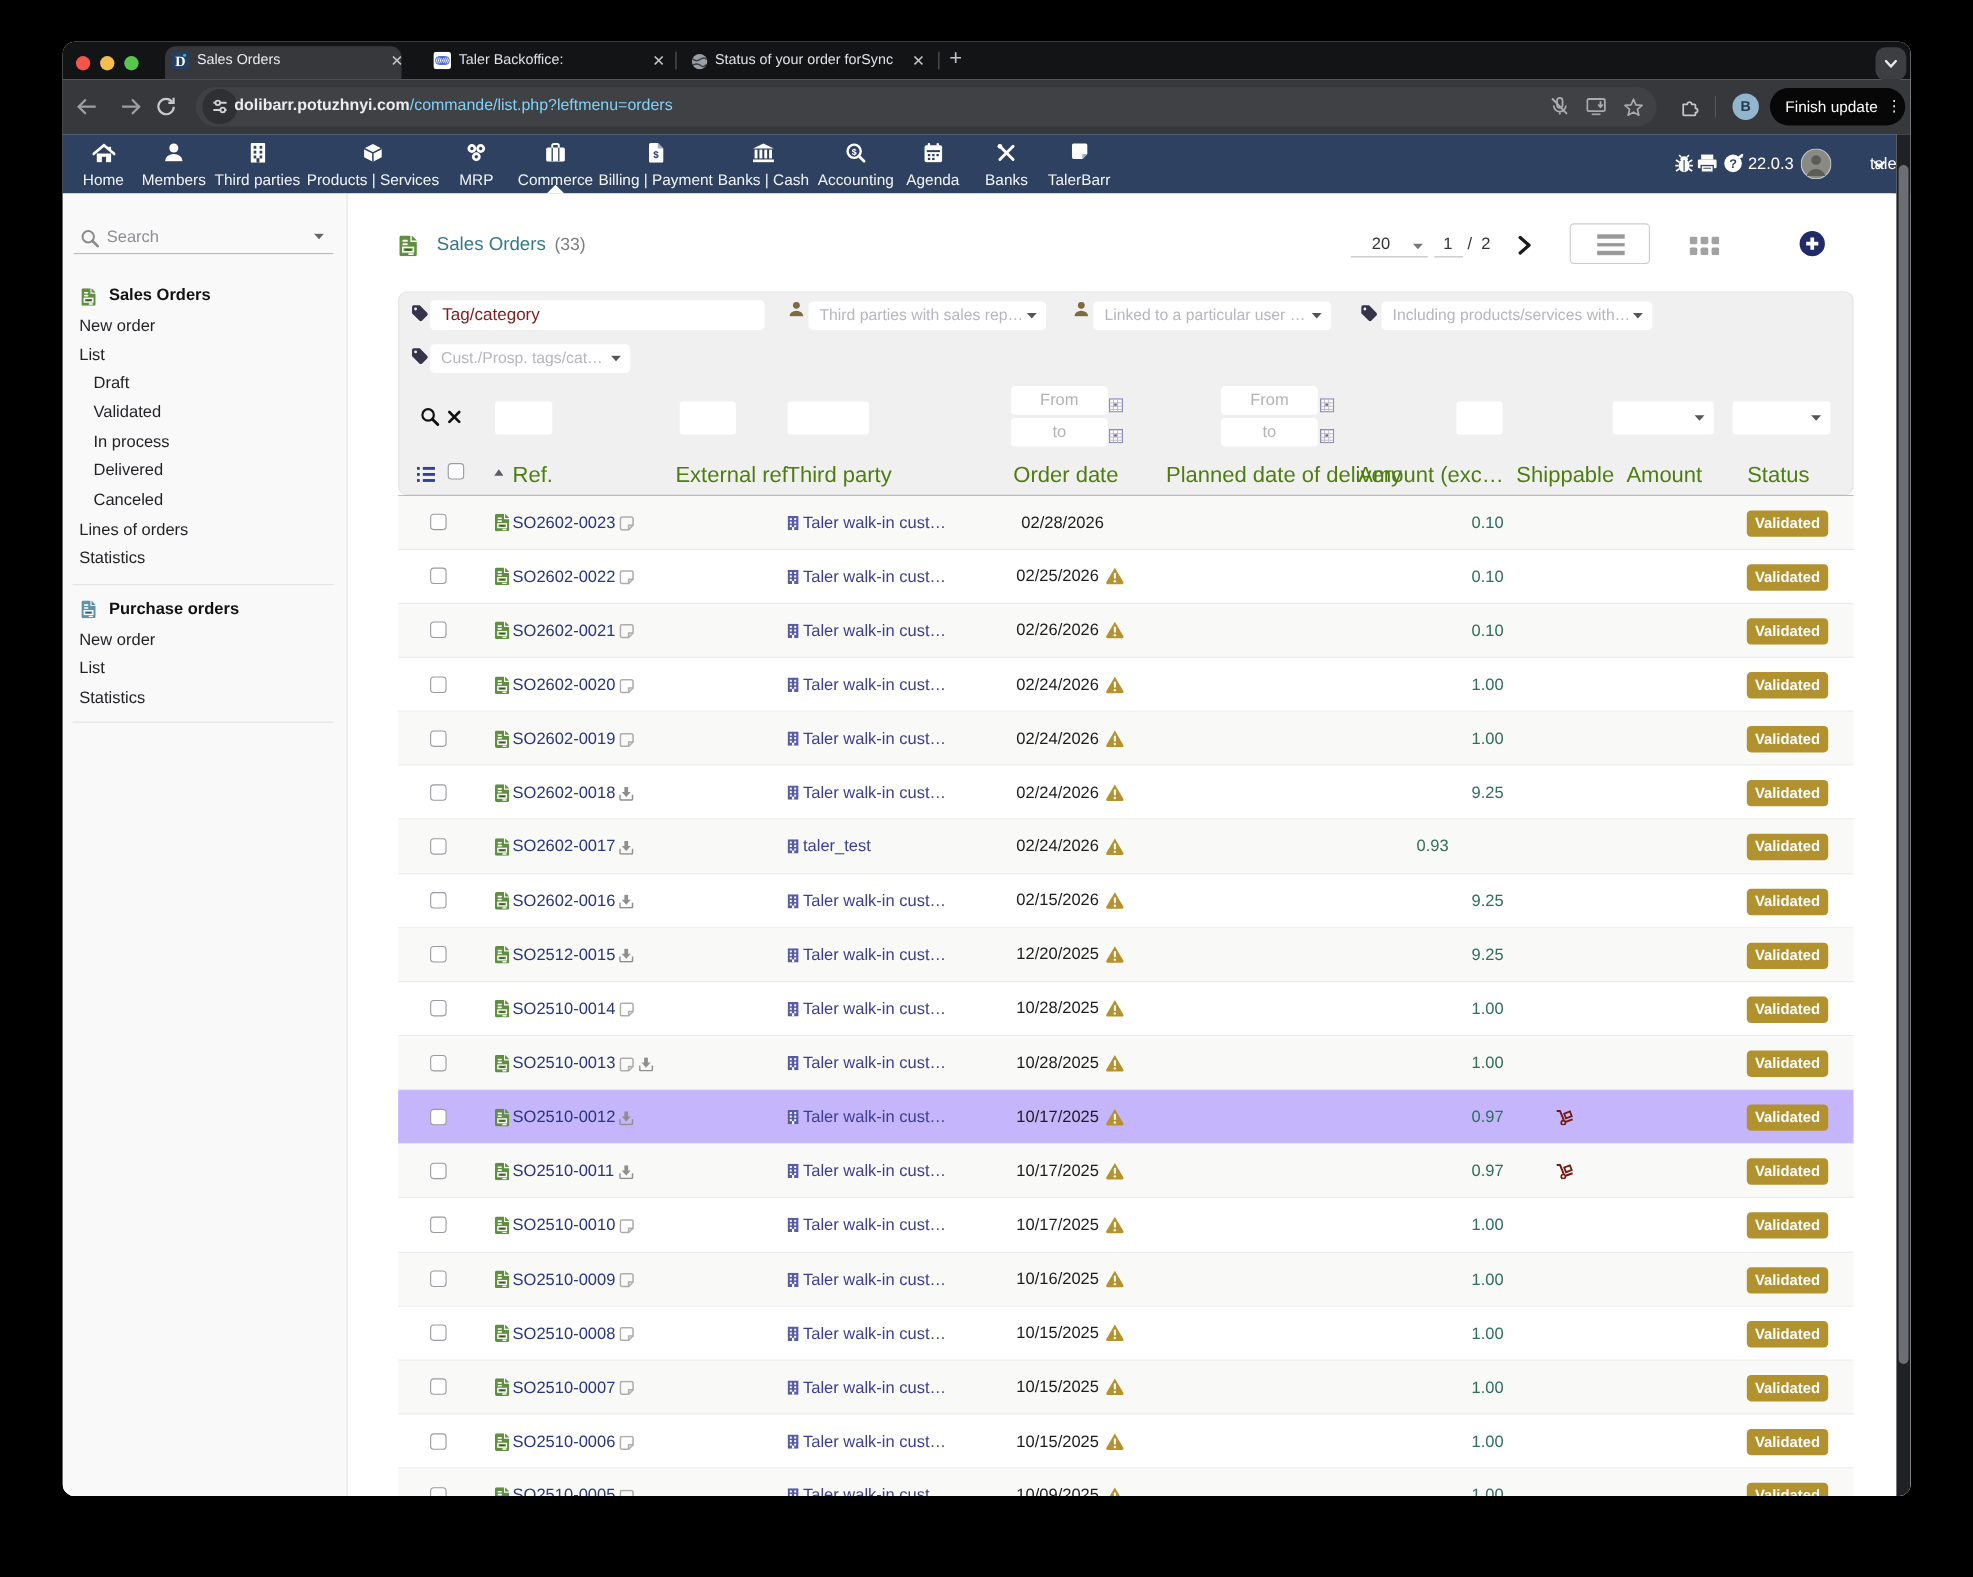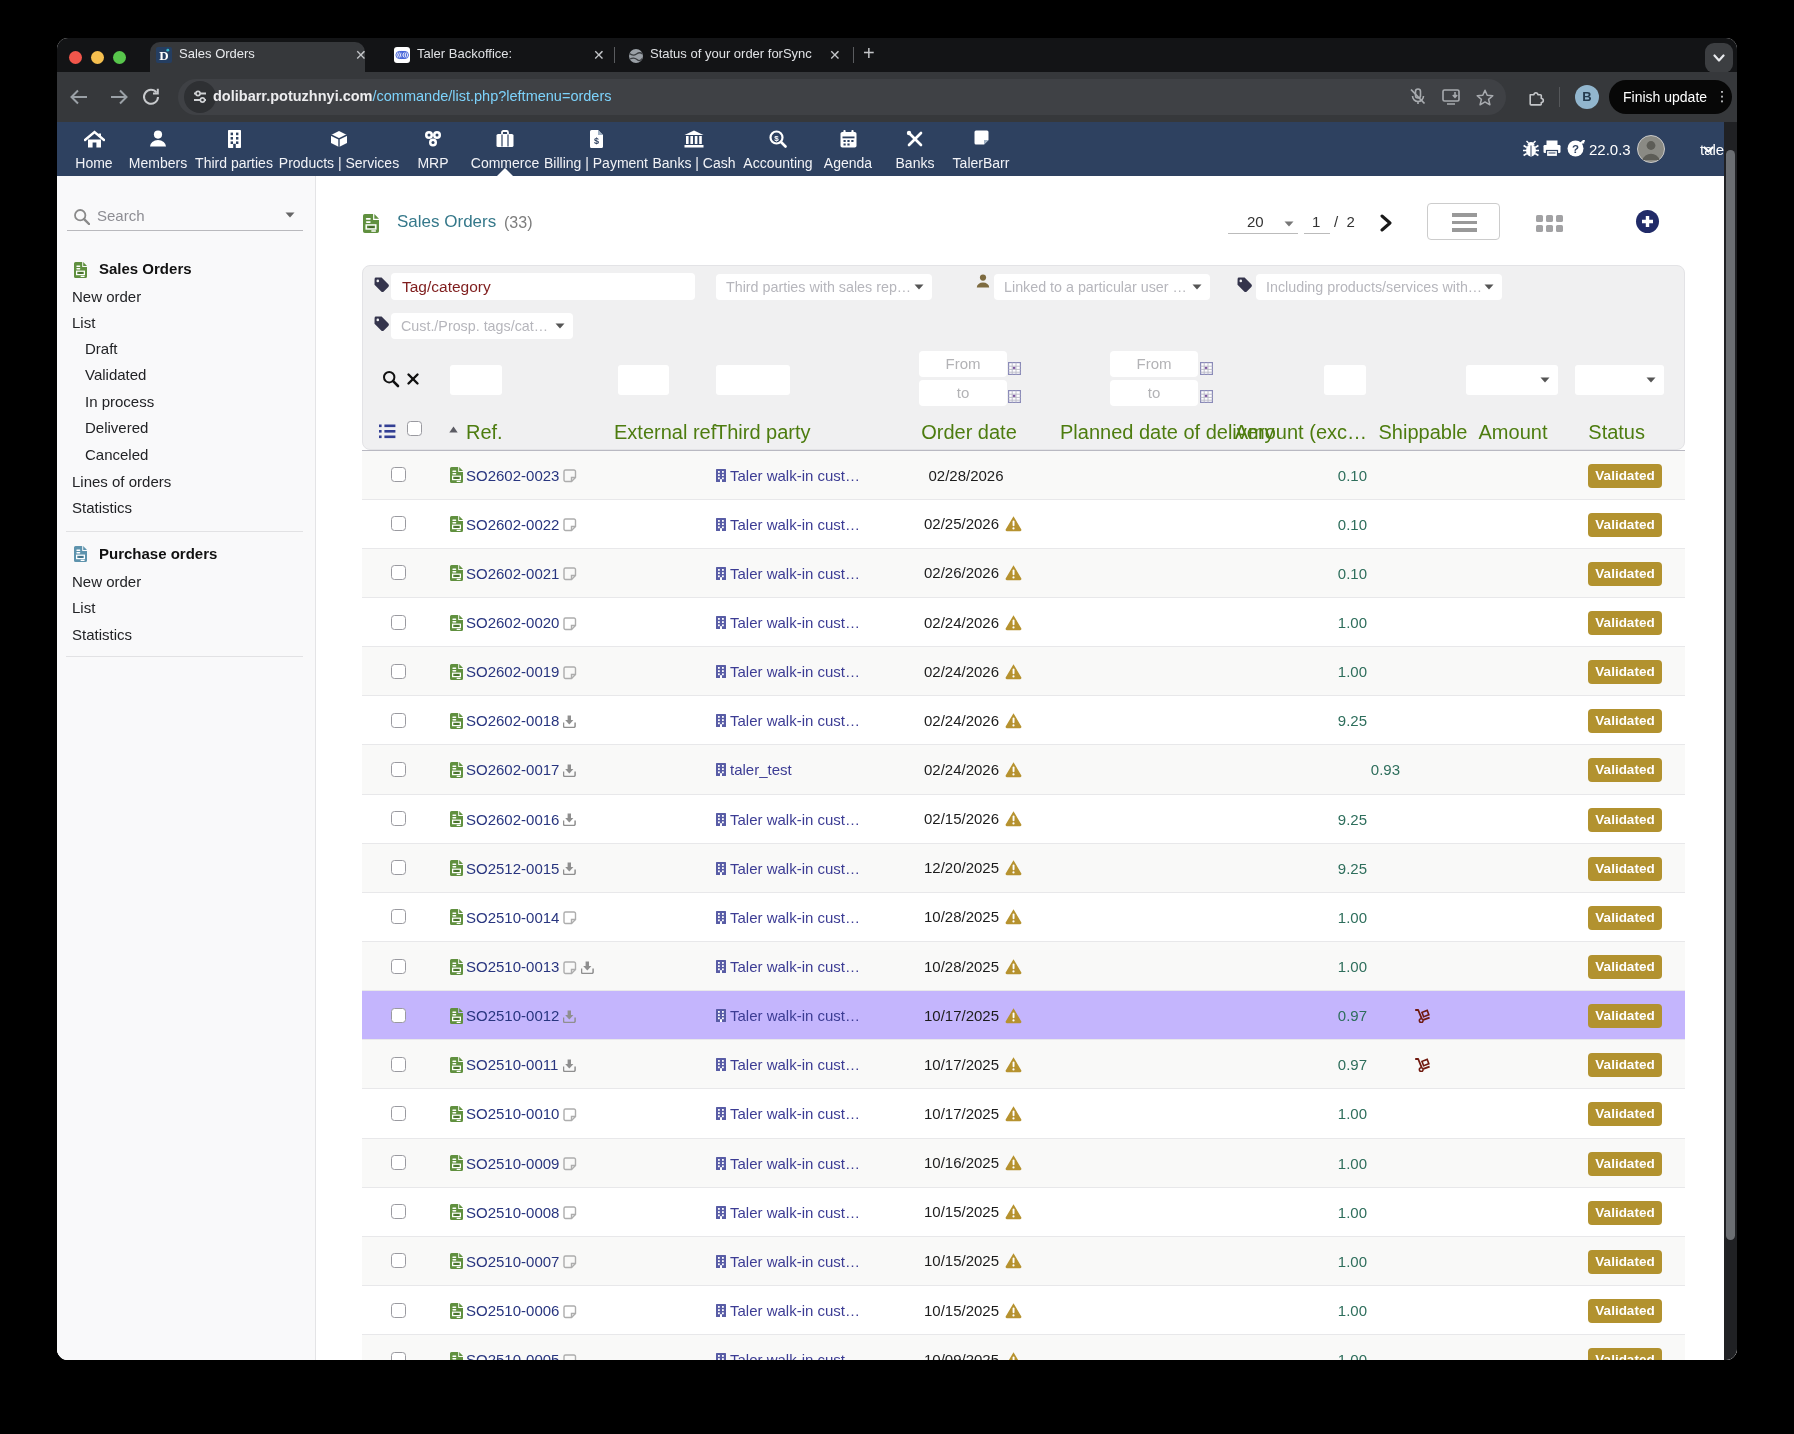--- a/index.html
+++ b/index.html
@@ -378,21 +378,21 @@
         </div>
 <div class="abs" style="left:74px;top:97px;width:304px;height:27px;background:#fff;border-radius:4px;">
           <span class="abs ph" style="left:11px;top:5px;font-size:15.5px;">Tag/category</span>
         </div>
 <div class="abs" style="left:400px;top:98px;">
           <svg width="14" height="14" viewBox="0 0 14 14" style="">
             <circle cx="7" cy="3.6" r="3.1" fill="#7d6b40"></circle>
             <path d="M0.8 13.5 a6.2 5 0 0 1 12.4 0 Z" fill="#7d6b40"></path>
           </svg>
         </div>
-<div class="sel" style="left:399px;top:98px;width:216px;height:26px;">
+<div class="sel" style="left:418px;top:98px;width:216px;height:26px;">
           <span class="abs" style="left:10px;top:5px;white-space:nowrap;">Third parties with sales rep…</span>
           <span class="abs" style="right:8px;top:10px;">
             <svg width="10" height="6" viewBox="0 0 10 6" style="">
               <path d="M0.5 0.5 L5 5.5 L9.5 0.5 Z" fill="#555"></path>
             </svg>
           </span>
         </div>
 <div class="abs" style="left:659px;top:98px;">
           <svg width="14" height="14" viewBox="0 0 14 14" style="">
             <circle cx="7" cy="3.6" r="3.1" fill="#7d6b40"></circle>
@@ -846,21 +846,21 @@
           </div>
 <div class="cell" style="left:368px;top:16.1px;color:#3c3c94;">taler_test</div>
 <div class="abs" style="left:531px;top:15.6px;width:160px;display:flex;justify-content:center;align-items:center;gap:6px;font-size:15px;color:#1c1c1c;">
             <span>02/24/2026</span>
             <svg width="17" height="17" viewBox="0 0 17 17" style="">
               <path d="M8.5 1.2 L16.2 14.2 A1.3 1.3 0 0 1 15.1 16.2 H1.9 A1.3 1.3 0 0 1 0.8 14.2 Z" fill="#b6922f"></path>
               <rect x="7.6" y="5.6" width="1.9" height="5.6" rx="0.9" fill="#fff"></rect>
               <circle cx="8.5" cy="13.4" r="1.1" fill="#fff"></circle>
             </svg>
           </div>
-<div class="cell" style="left:898px;top:16.1px;width:140px;text-align:right;color:#2e6e5c;">0.93</div>
+<div class="cell" style="left:815px;top:16.1px;width:140px;text-align:right;color:#2e6e5c;">0.93</div>
 <div class="badge" style="left:1226px;top:13.1px;">Validated</div>
 </div>
 <div class="abs" style="left:45px;top:618.5px;width:1323px;height:49.15px;background:#ffffff;border-bottom:1px solid #e8e8ea;">
 <div class="cb" style="left:29px;top:16.6px;"></div>
 <div class="abs" style="left:88px;top:16.6px;">
             <svg width="13" height="16" viewBox="0 0 13 16" style="">
               <g transform="scale(1.0 1.0)">
                 <path d="M0 1.5 A1.5 1.5 0 0 1 1.5 0 H8.2 V5 H13 V14.5 A1.5 1.5 0 0 1 11.5 16 H1.5 A1.5 1.5 0 0 1 0 14.5 Z" fill="#60903f"></path>
                 <path d="M9.2 0 L13 3.9 H9.2 Z" fill="#60903f"></path>
                 <rect x="2.3" y="3.4" width="4" height="1.5" rx="0.7" fill="#fff"></rect>

